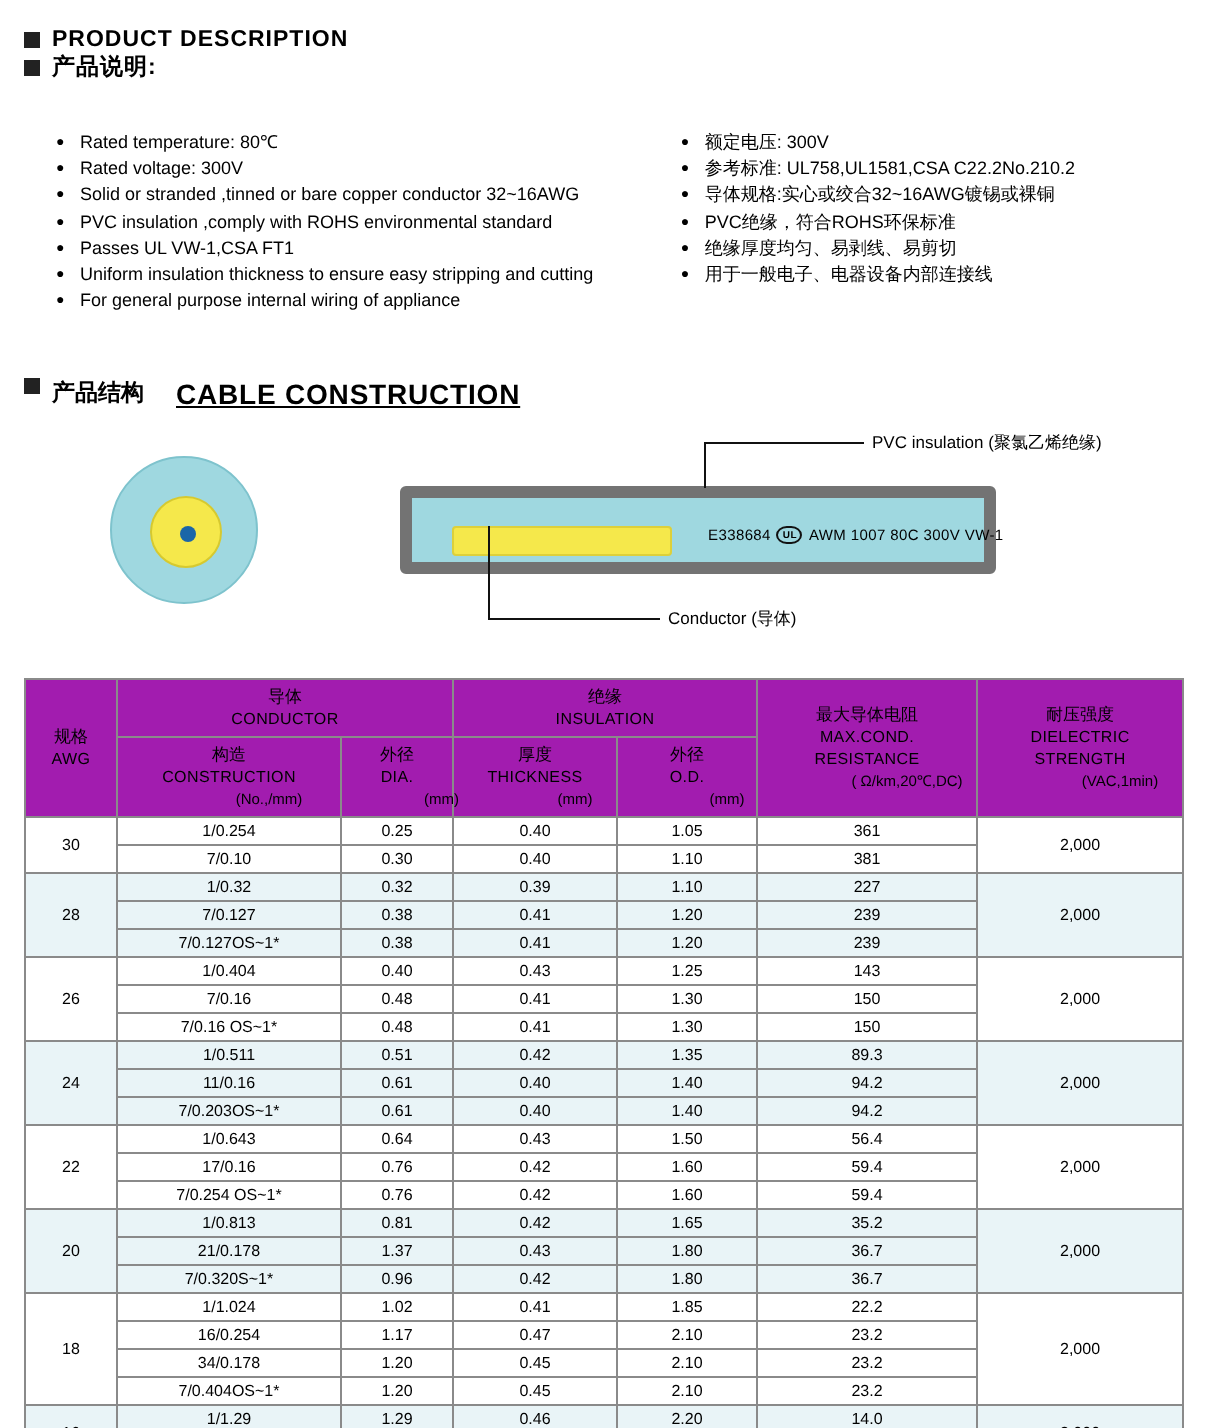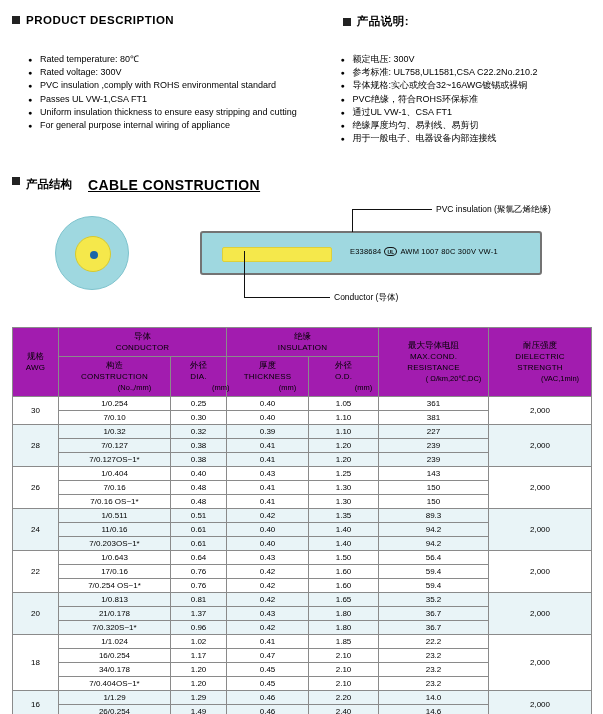--- a/index.html
+++ b/index.html
@@ -29,23 +29,23 @@
     padding-left:12px; position:relative;
     white-space:nowrap;
   }
   ul.bullets li:before {
     content:"\25CF";
     position:absolute; left:0; top:0;
     font-size:7px; line-height:13.2px;
   }
   .cn li { font-size:9.5px; }
 
-  .head-row { display:flex; }
+  .head-row { display:flex;flex-direction:column; }
   .head-row .hl { width:314px; }
-  .head-row .hr { width:268px;margin-left:40px; }
+  .head-row .hr { width:268px; }
 
   
   .constr-head { margin-top:16px; display:flex; align-items:flex-start; gap:6px; }
   .constr-head .t1 { font-size:11.5px; font-weight:bold; }
   .constr-head .t2 { font-size:14px; font-weight:bold; margin-left:10px; letter-spacing:0.4px;text-decoration:underline; }
 
   .diagram { position:relative; height:118px; margin-top:6px; }
 
   .xsec-outer {
     position:absolute; left:43px; top:17px;
@@ -60,23 +60,23 @@
     border:1px solid #d6c92f;
   }
   .xsec-core {
     position:absolute; left:14px; top:14px;
     width:8px; height:8px; border-radius:50%;
     background:#1a66a8;
   }
 
   .cable {
     position:absolute; left:188px; top:32px;
-    width:342px; height:44px;
+    width:298px; height:44px;
     background:#9fd8e0;
-    border:2px solid #737373;
+    border:6px solid #737373;
     border-radius:3px;
     padding-left:19px;
   }
   .cable-core {
     position:absolute; left:20px; top:14px;
     width:110px; height:15px;
     background:#f5e84b;
     border:1px solid #ddd03a;
     border-radius:2px;
   }
@@ -141,33 +141,33 @@
         <span class="sec-title">产品说明:</span>
       </div>
     </div>
   </div>
 
   <div class="two-col">
     <div class="col-l">
       <ul class="bullets">
         <li>Rated temperature: 80℃</li>
         <li>Rated voltage: 300V</li>
+        <li>Solid or stranded ,tinned or bare copper conductor 32~16AWG</li>
         <li>PVC insulation ,comply with ROHS environmental standard</li>
         <li>Passes UL  VW-1,CSA FT1</li>
         <li>Uniform insulation thickness to ensure easy stripping and cutting</li>
         <li>For general purpose internal wiring of appliance</li>
       </ul>
     </div>
     <div class="col-r">
       <ul class="bullets cn">
         <li>额定电压: 300V</li>
         <li>参考标准: UL758,UL1581,CSA C22.2No.210.2</li>
         <li>导体规格:实心或绞合32~16AWG镀锡或裸铜</li>
         <li>PVC绝缘，符合ROHS环保标准</li>
-        <li>通过UL VW-1、CSA FT1</li>
         <li>绝缘厚度均匀、易剥线、易剪切</li>
         <li>用于一般电子、电器设备内部连接线</li>
       </ul>
     </div>
   </div>
 
   <div class="constr-head">
     <span class="sq"></span>
     <span class="t1">产品结构</span>
     <span class="t2">CABLE CONSTRUCTION</span>

